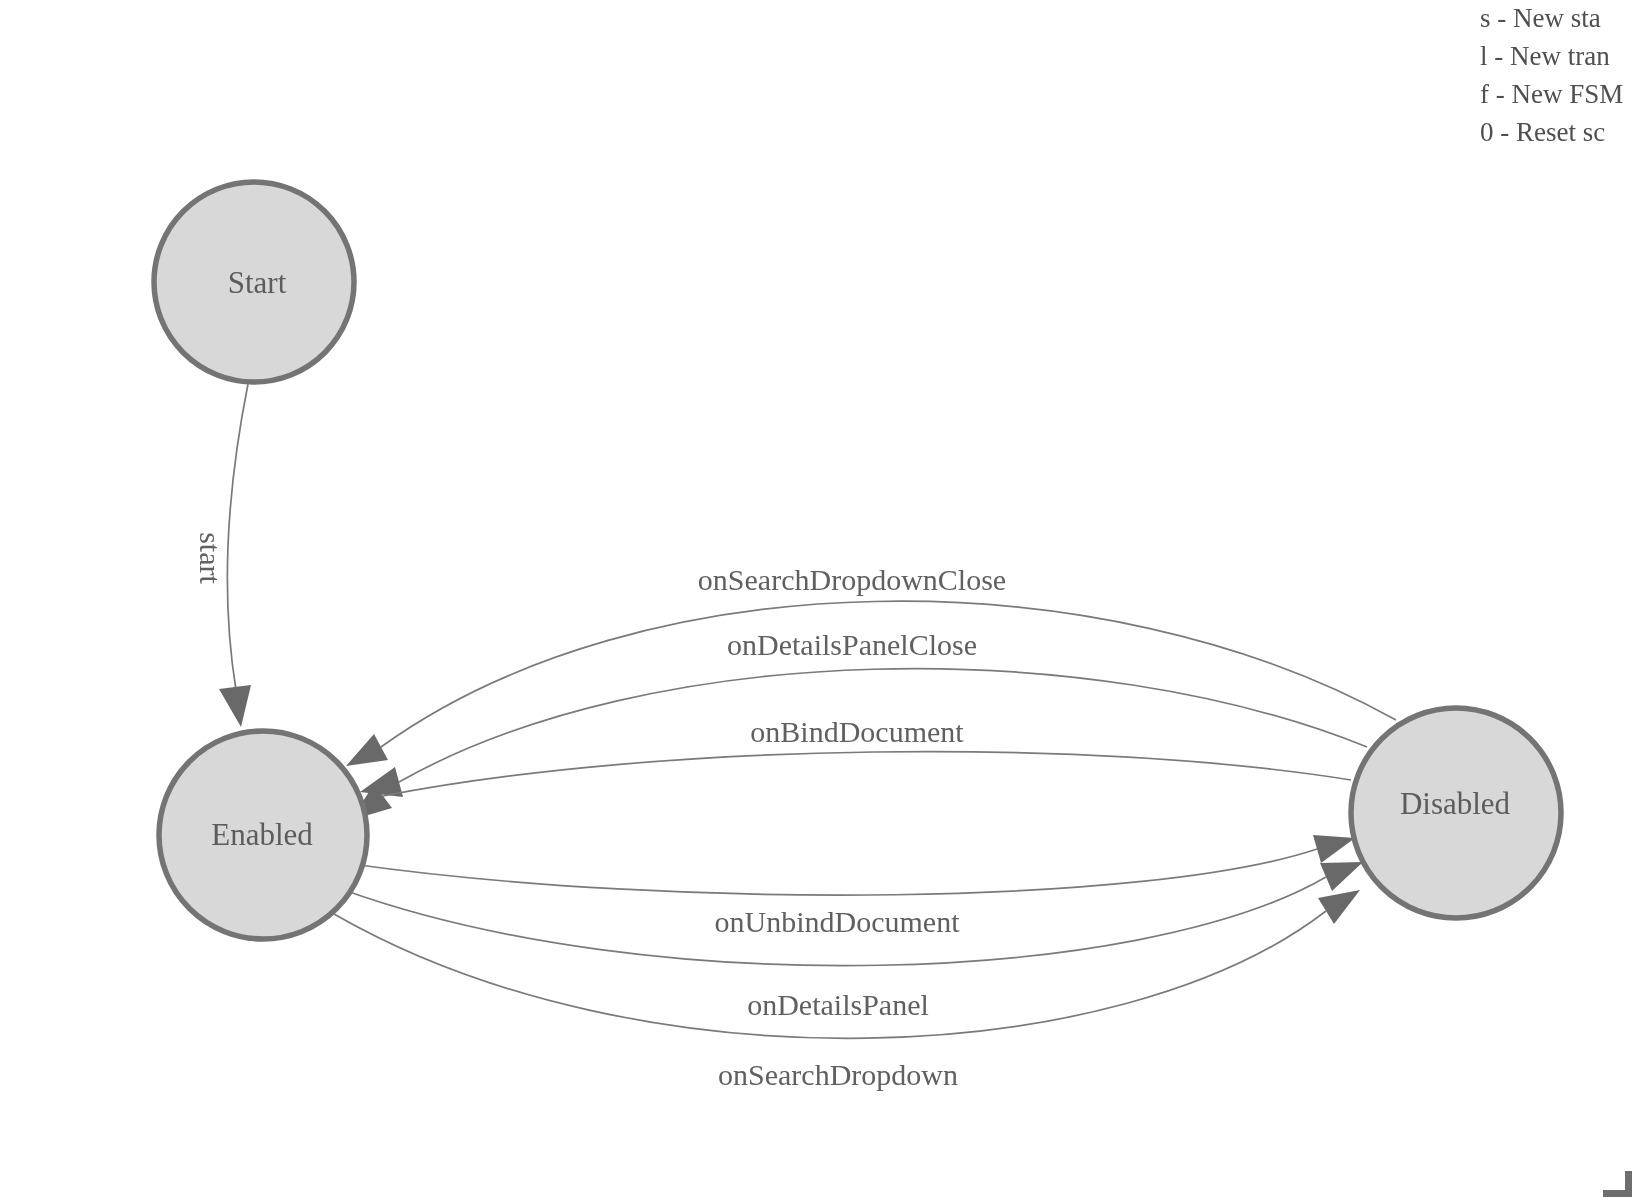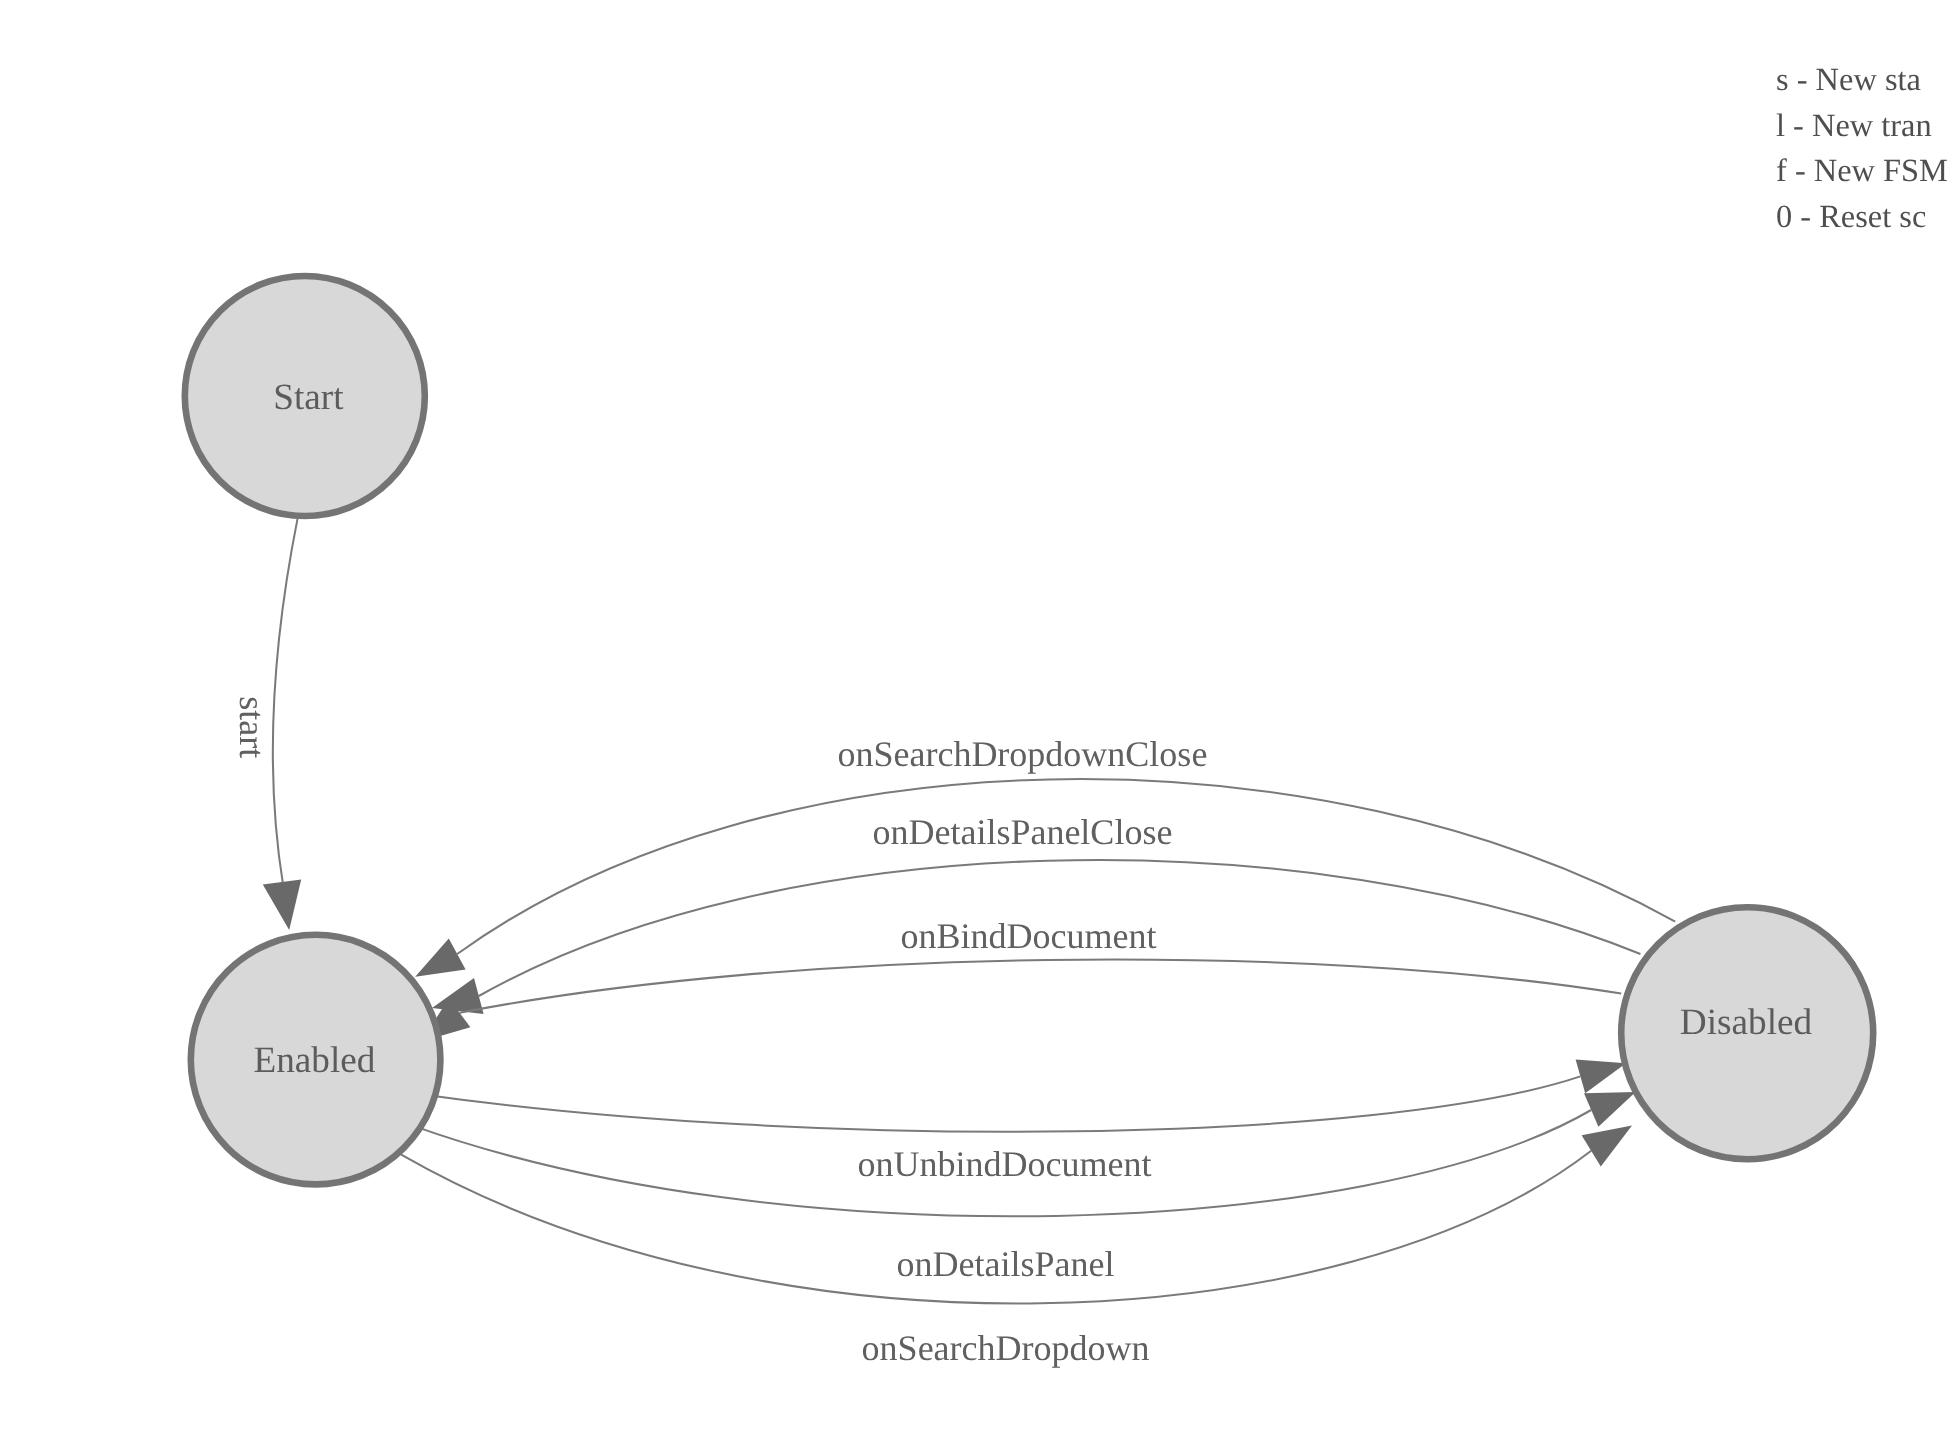--- a/index.html
+++ b/index.html
@@ -8,21 +8,20 @@
     background: #ffffff;
     width: 1632px;
     height: 1204px;
     overflow: hidden;
     font-family: "Liberation Serif", "DejaVu Serif", serif;
   }
   .canvas-wrap {
     position: relative;
     width: 1632px;
     height: 1040px;
-    margin-top: 48px;
   }
   svg { display: block; }
   .state-circle {
     fill: #d8d8d8;
     stroke: #747474;
     stroke-width: 5.5;
   }
   .state-label {
     font-family: "Liberation Serif", "DejaVu Serif", serif;
     font-size: 31px;

